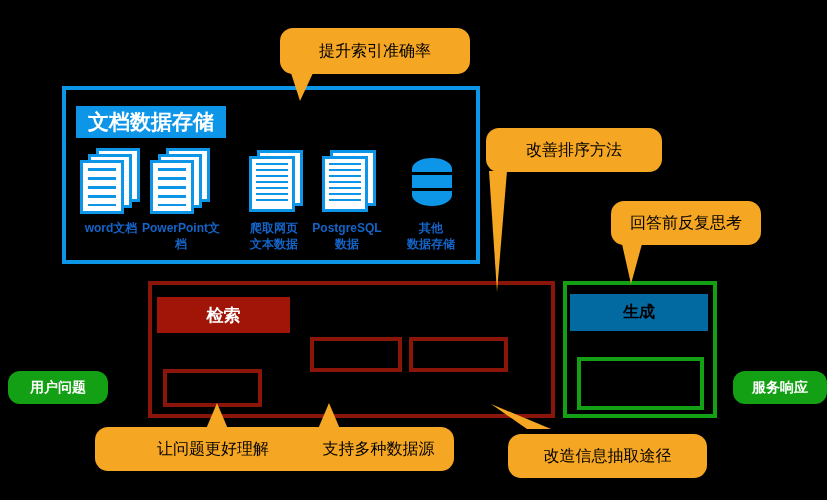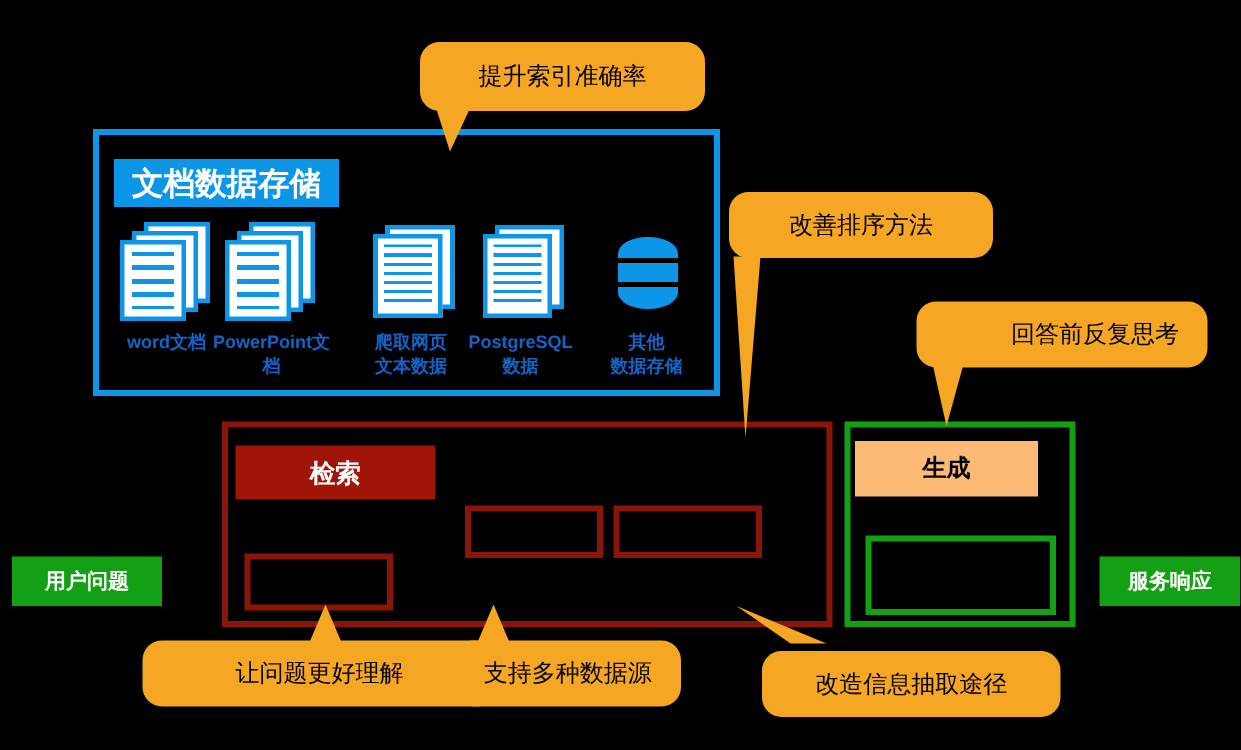--- a/index.html
+++ b/index.html
@@ -45,36 +45,36 @@
              background:#A01508; color:#fff; font-weight:700; font-size:17px;
              display:flex; align-items:center; justify-content:center; }
   .slot-red { position:absolute; border:4px solid #8B1508; background:#000; }
   .slot-a { left:158px; top:52px; width:84px; height:27px; }
   .slot-b { left:257px; top:52px; width:91px; height:27px; }
   .slot-c { left:11px; top:84px; width:91px; height:30px; }
 
   
   .gen { position:absolute; left:563px; top:281px; width:146px; height:129px;
              border:4px solid #14A014; z-index:1; }
-  .gen-title { position:absolute; left:3px; top:9px; width:122px; height:37px;
-             background:#fdba74; color:#000; font-weight:700; font-size:16px;
+  .gen-title { position:absolute; left:3px; top:9px; width:138px; height:37px;
+             background:#0369a1; color:#000; font-weight:700; font-size:16px;
              display:flex; align-items:center; justify-content:center; }
   .slot-green { position:absolute; left:10px; top:72px; width:119px; height:45px;
              border:4px solid #14A014; background:#000; }
 
   
   .endpoint { position:absolute; background:#14A014; color:#fff; font-weight:700; font-size:14px;
-             display:flex; align-items:center; justify-content:center; z-index:3; }
+             display:flex; align-items:center; justify-content:center; z-index:3;border-radius:12px; }
   .endpoint-in  { left:8px;   top:371px; width:100px; height:33px; }
   .endpoint-out { left:733px; top:371px; width:94px;  height:33px; }
 
   
   .co-indexing  { left:280px; top:28px;  width:190px; height:46px; }
   .co-ranking   { left:486px; top:128px; width:176px; height:44px; }
-  .co-rethink   { left:611px; top:201px; width:150px; height:44px;padding-left:44px; }
+  .co-rethink   { left:611px; top:201px; width:150px; height:44px; }
   .co-question  { left:95px;  top:427px; width:236px; height:44px; }
   .co-sources   { left:303px; top:427px; width:151px; height:44px; }
   .co-extract   { left:508px; top:434px; width:199px; height:44px; }
 </style>
 </head>
 <body>
 
 <div class="stage">
 
   <svg class="pointer-svg" width="827" height="500" viewBox="0 0 827 500">

